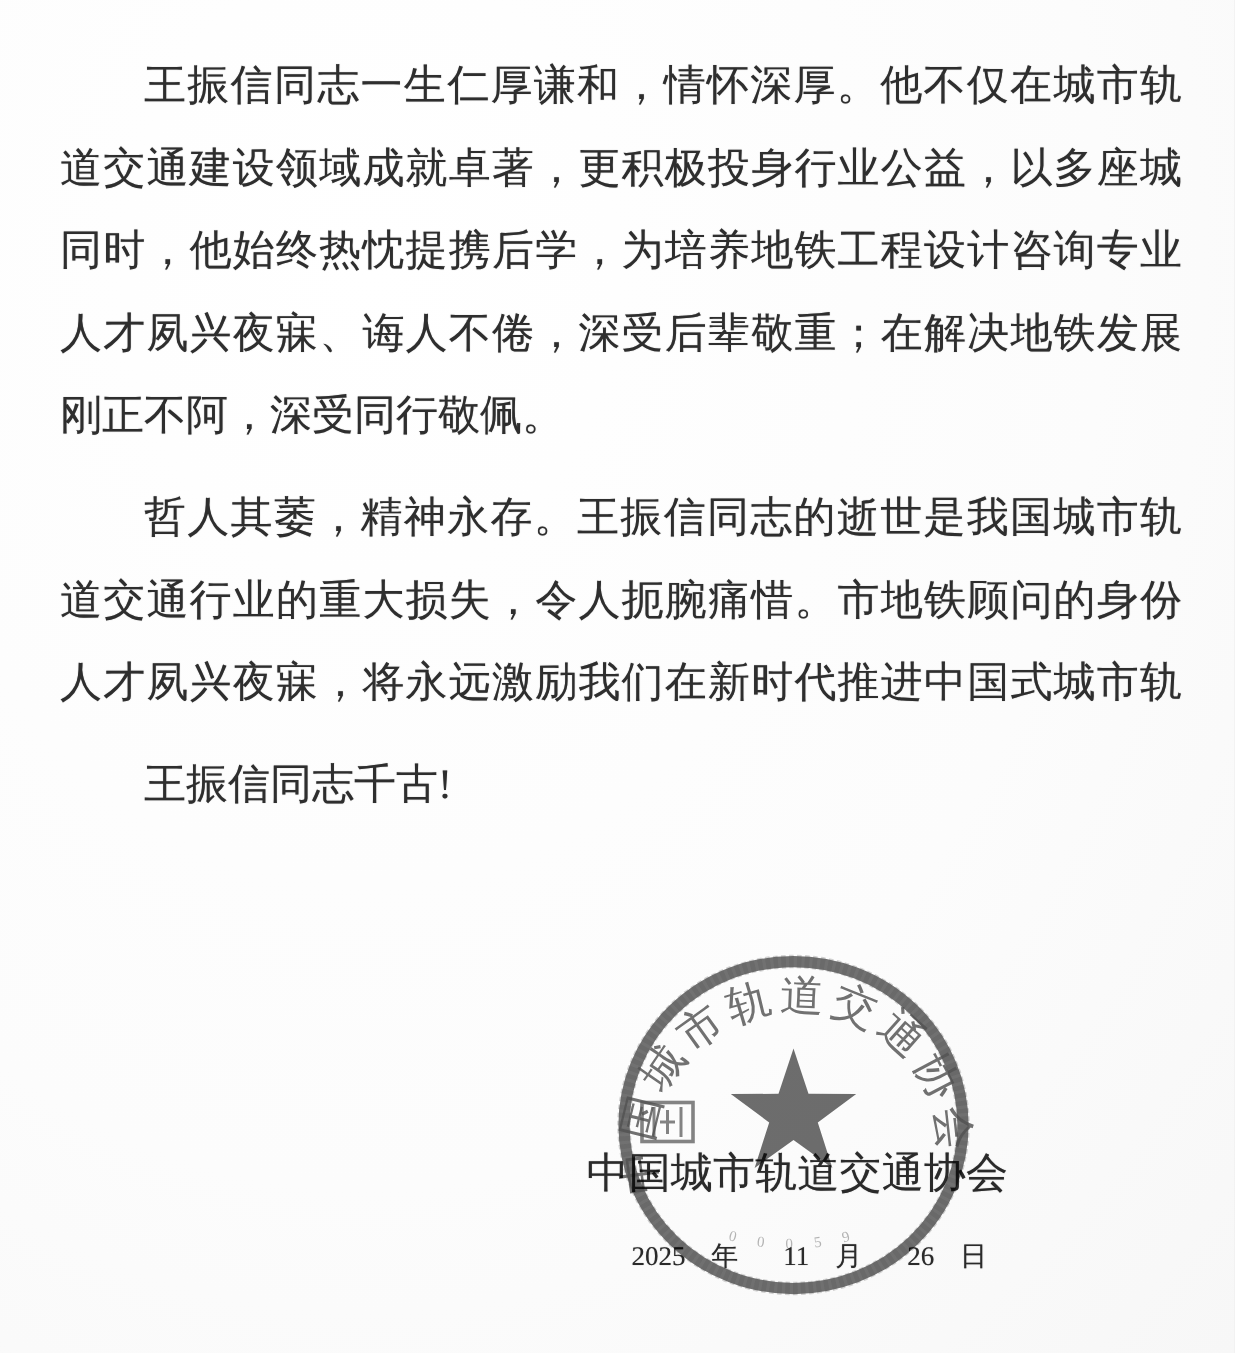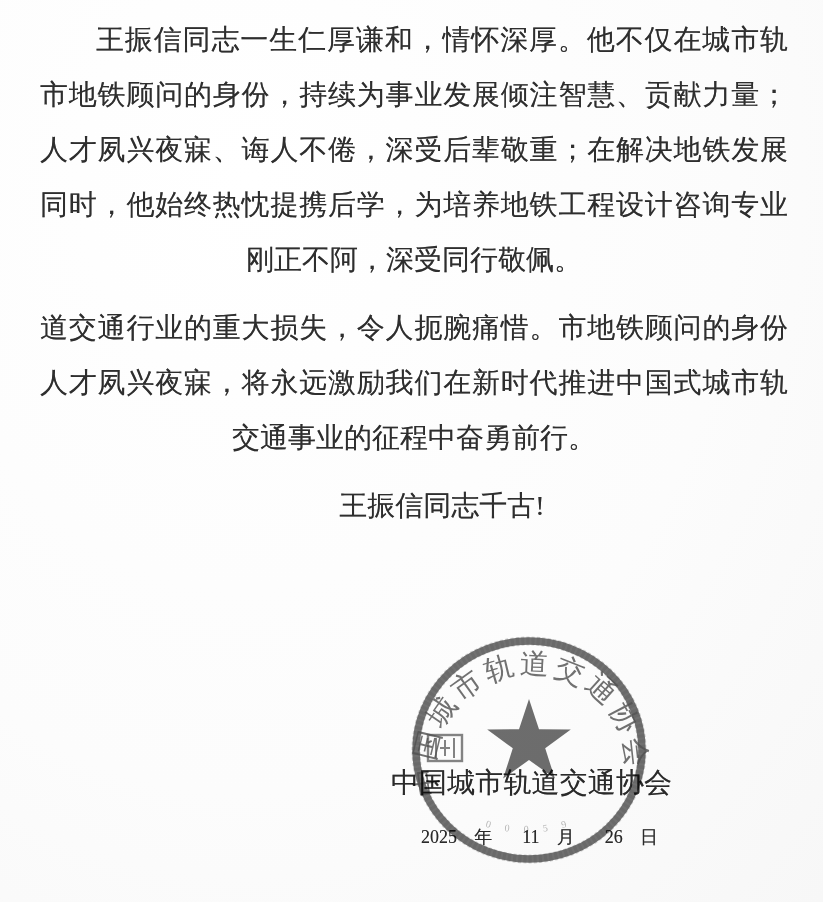--- a/index.html
+++ b/index.html
@@ -10,36 +10,36 @@
     margin: 0 auto;
     background: #fdfdfd;
     background-image: radial-gradient(ellipse at 30% 20%, #ffffff 0%, #fcfcfc 60%, #f7f7f7 100%);
     overflow: hidden;
     font-family: "Liberation Serif", "DejaVu Serif", serif;
     color: #2e2e2e;
   }
   .body-text {
     position: absolute;
     left: 40px;
-    top: 12px;
+    top: 30px;
     width: 748px;
   }
   .para { margin: 0 0 13px 0; padding: 0; }
   .t-line {
     font-size: 28px;
     height: 55px;
     line-height: 55px;
     overflow: hidden;
     text-align: justify;
     text-align-last: justify;
     color: #2e2e2e;
     text-shadow: 0 0 0.6px rgba(46,46,46,0.55);
   }
   .t-line.first { text-indent: 56px; }
-  .t-line.para-last { text-align-last: auto; text-align: center; }
+  .t-line.para-last { text-align-last: auto; text-align: left; }
   .signature-line {
     position: absolute;
     left: 391px;
     top: 766px;
     width: 281px;
     font-size: 28px;
     line-height: 34px;
     text-align: justify;
     text-align-last: justify;
     color: #2a2a2a;
@@ -70,30 +70,30 @@
 </style>
 </head>
 <body>
 
 <div class="page">
 
   <div class="body-text">
 
     <div class="para">
       <div class="t-line first">王振信同志一生仁厚谦和，情怀深厚。他不仅在城市轨</div>
-      <div class="t-line">市地铁顾问的身份，持续为事业发展倾注智慧、贡献力量；</div>
+      <div class="t-line">道交通建设领域成就卓著，更积极投身行业公益，以多座城</div>
+      <div class="t-line">同时，他始终热忱提携后学，为培养地铁工程设计咨询专业</div>
       <div class="t-line">人才夙兴夜寐、诲人不倦，深受后辈敬重；在解决地铁发展</div>
-      <div class="t-line">同时，他始终热忱提携后学，为培养地铁工程设计咨询专业</div>
       <div class="t-line para-last">刚正不阿，深受同行敬佩。</div>
     </div>
 
     <div class="para">
+      <div class="t-line first">哲人其萎，精神永存。王振信同志的逝世是我国城市轨</div>
       <div class="t-line">道交通行业的重大损失，令人扼腕痛惜。市地铁顾问的身份</div>
       <div class="t-line">人才夙兴夜寐，将永远激励我们在新时代推进中国式城市轨道</div>
-      <div class="t-line para-last">交通事业的征程中奋勇前行。</div>
     </div>
 
     <div class="para">
       <div class="t-line first para-last">王振信同志千古!</div>
     </div>
 
   </div>
 
   <div class="signature-line">中国城市轨道交通协会</div>
 

